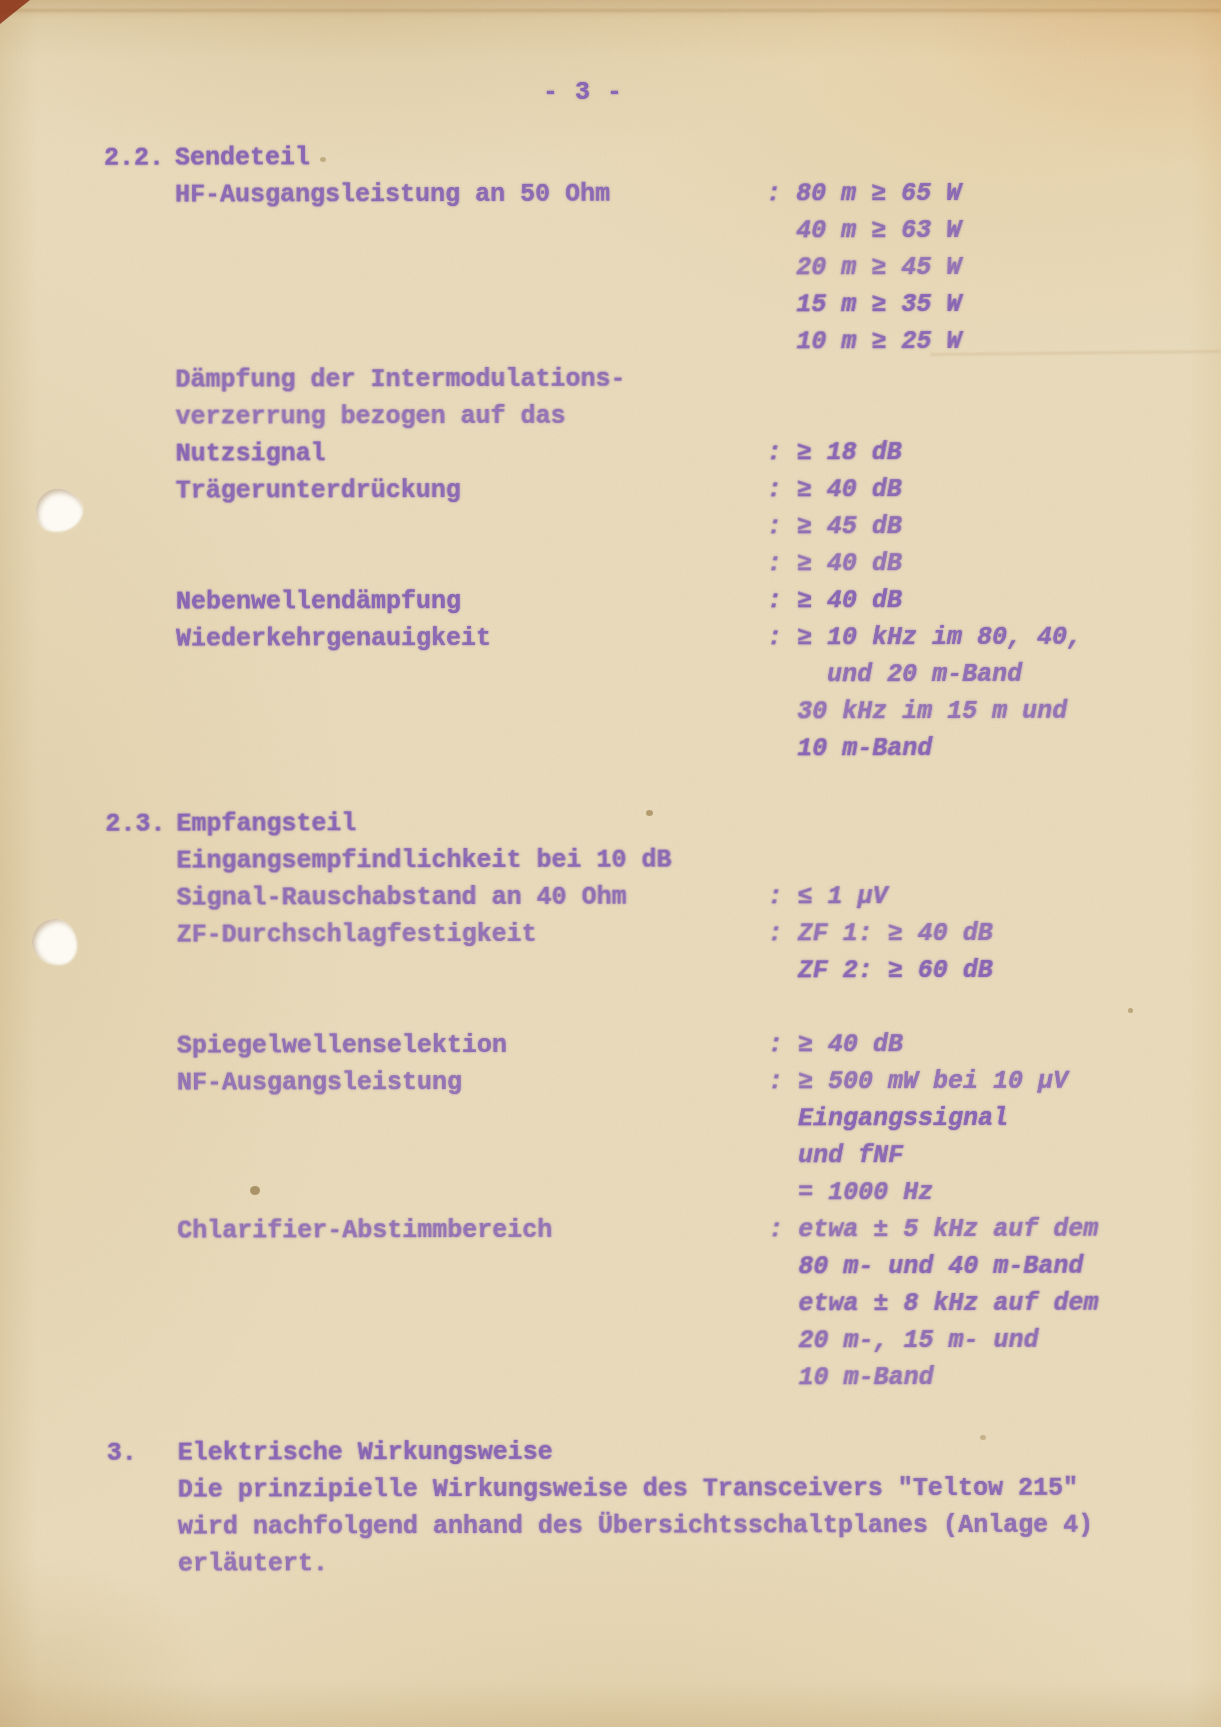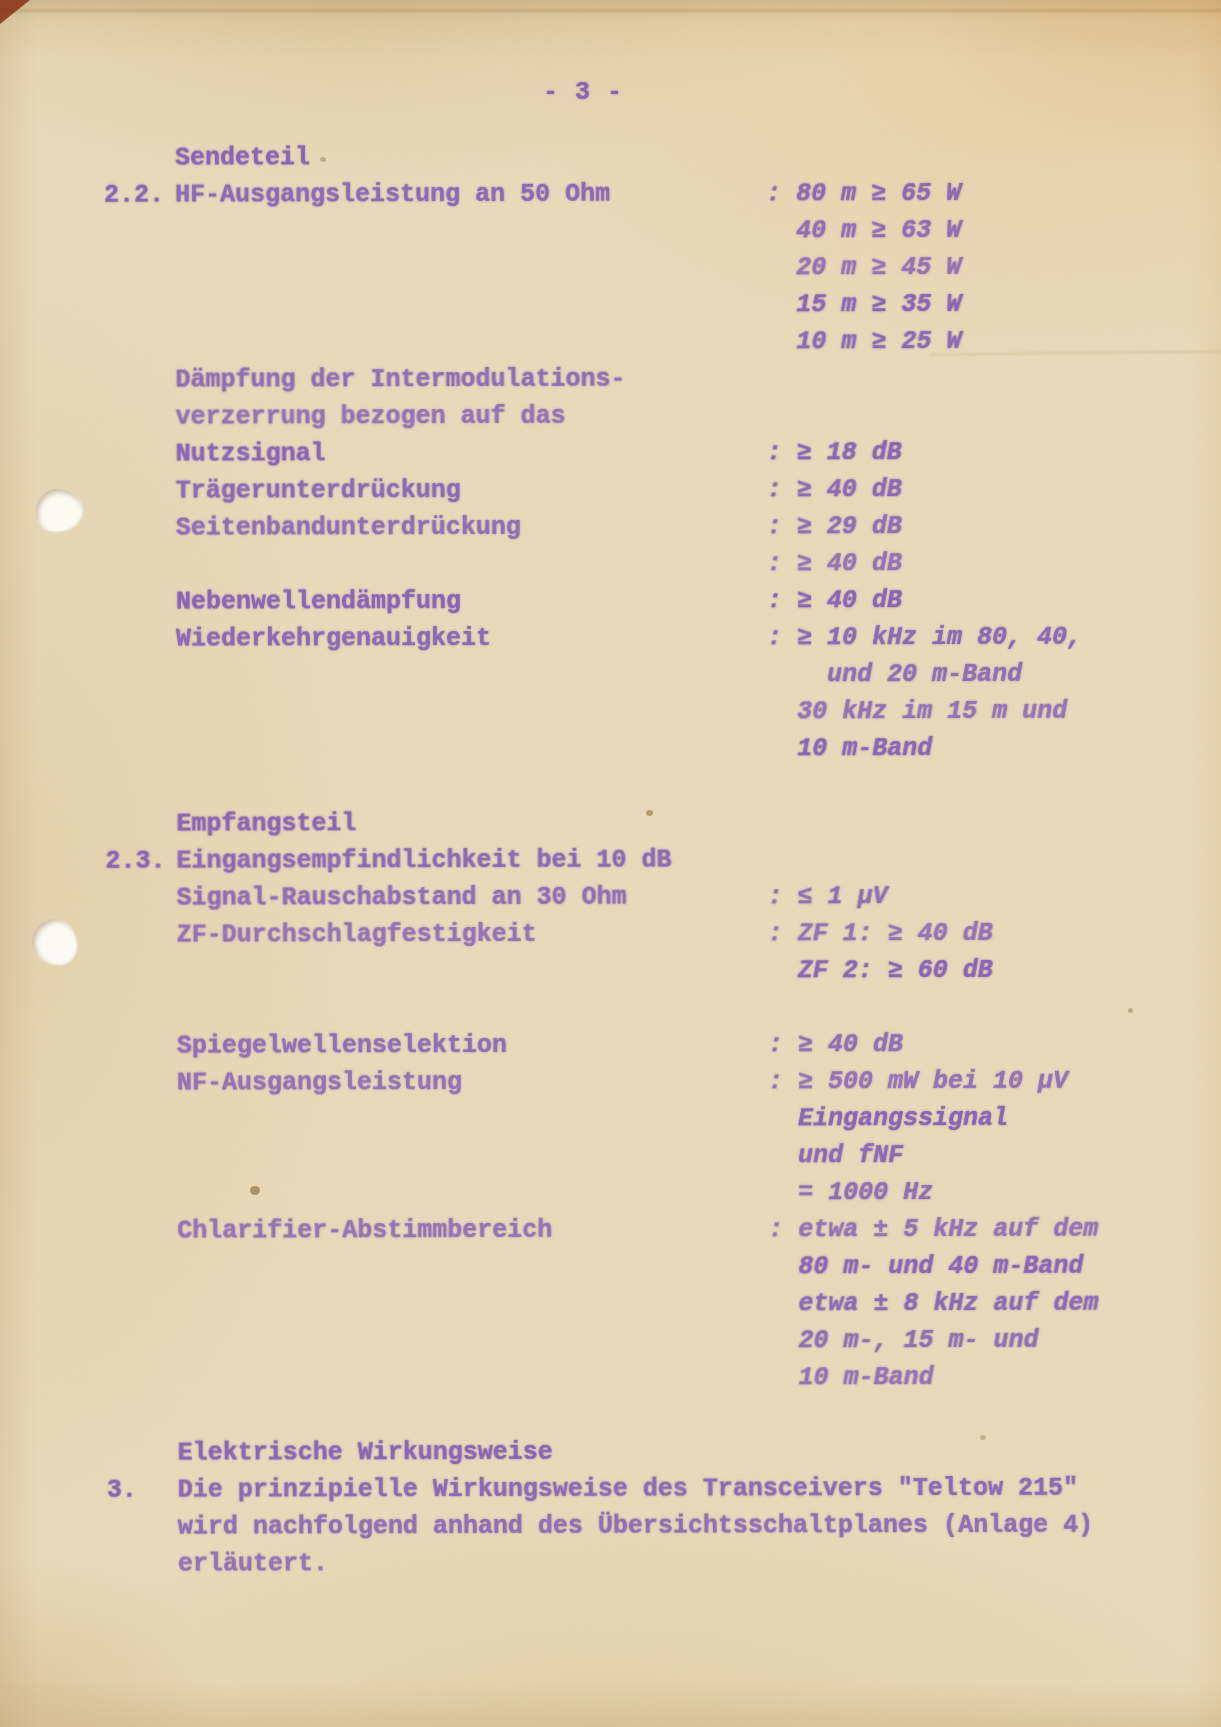--- a/index.html
+++ b/index.html
@@ -55,21 +55,21 @@
   }
   .page-num{
     position:absolute;top:78px;left:543px;
     font-size:25px;font-weight:bold;letter-spacing:1px;white-space:pre;
   }
   #doc{position:absolute;top:140px;left:0;width:1221px;transform:rotate(-0.12deg);transform-origin:top left;filter:blur(.22px);}
   .line{position:relative;height:37px;line-height:37px;font-size:25px;font-weight:bold;}
   .line:nth-child(4n){opacity:.88;}
   .line:nth-child(4n+2){opacity:.96;}
   .line:nth-child(4n+3){opacity:.92;}
-  .num{position:absolute;left:104px;white-space:pre;margin-top:37px;}
+  .num{position:absolute;left:104px;white-space:pre;}
   .ttl{position:absolute;left:175px;white-space:pre;}
   .l{position:absolute;left:175px;white-space:pre;}
   .r{position:absolute;left:766px;white-space:pre;font-style:italic;}
 </style>
 </head>
 <body>
 
 <div class="page">
   <svg class="grain" width="1221" height="1727">
     <filter id="g">
@@ -123,22 +123,21 @@
         </div>
         <div class="line">
           <span class="l ink">Nutzsignal</span>
           <span class="r ink">: ≥ 18 dB</span>
         </div>
         <div class="line">
           <span class="l ink">Trägerunterdrückung</span>
           <span class="r ink">: ≥ 40 dB</span>
         </div>
         <div class="line">
-          <span class="l ink">Seitenbandunterdrückung</span>
-          <span class="r ink">: ≥ 29 dB</span>
+          <span class="r ink">: ≥ 45 dB</span>
         </div>
         <div class="line">
           <span class="r ink">: ≥ 40 dB</span>
         </div>
         <div class="line">
           <span class="l ink">Nebenwellendämpfung</span>
           <span class="r ink">: ≥ 40 dB</span>
         </div>
         <div class="line">
           <span class="l ink">Wiederkehrgenauigkeit</span>
@@ -157,21 +156,21 @@
       </div>
       <div class="sec">
         <div class="line head">
           <span class="num ink">2.3.</span>
           <span class="ttl ink">Empfangsteil</span>
         </div>
         <div class="line">
           <span class="l ink">Eingangsempfindlichkeit bei 10 dB</span>
         </div>
         <div class="line">
-          <span class="l ink">Signal-Rauschabstand an 30 Ohm</span>
+          <span class="l ink">Signal-Rauschabstand an 40 Ohm</span>
           <span class="r ink">: ≤ 1 µV</span>
         </div>
         <div class="line">
           <span class="l ink">ZF-Durchschlagfestigkeit</span>
           <span class="r ink">: ZF 1: ≥ 40 dB</span>
         </div>
         <div class="line">
           <span class="r ink">  ZF 2: ≥ 60 dB</span>
         </div>
         <div class="line"></div>

